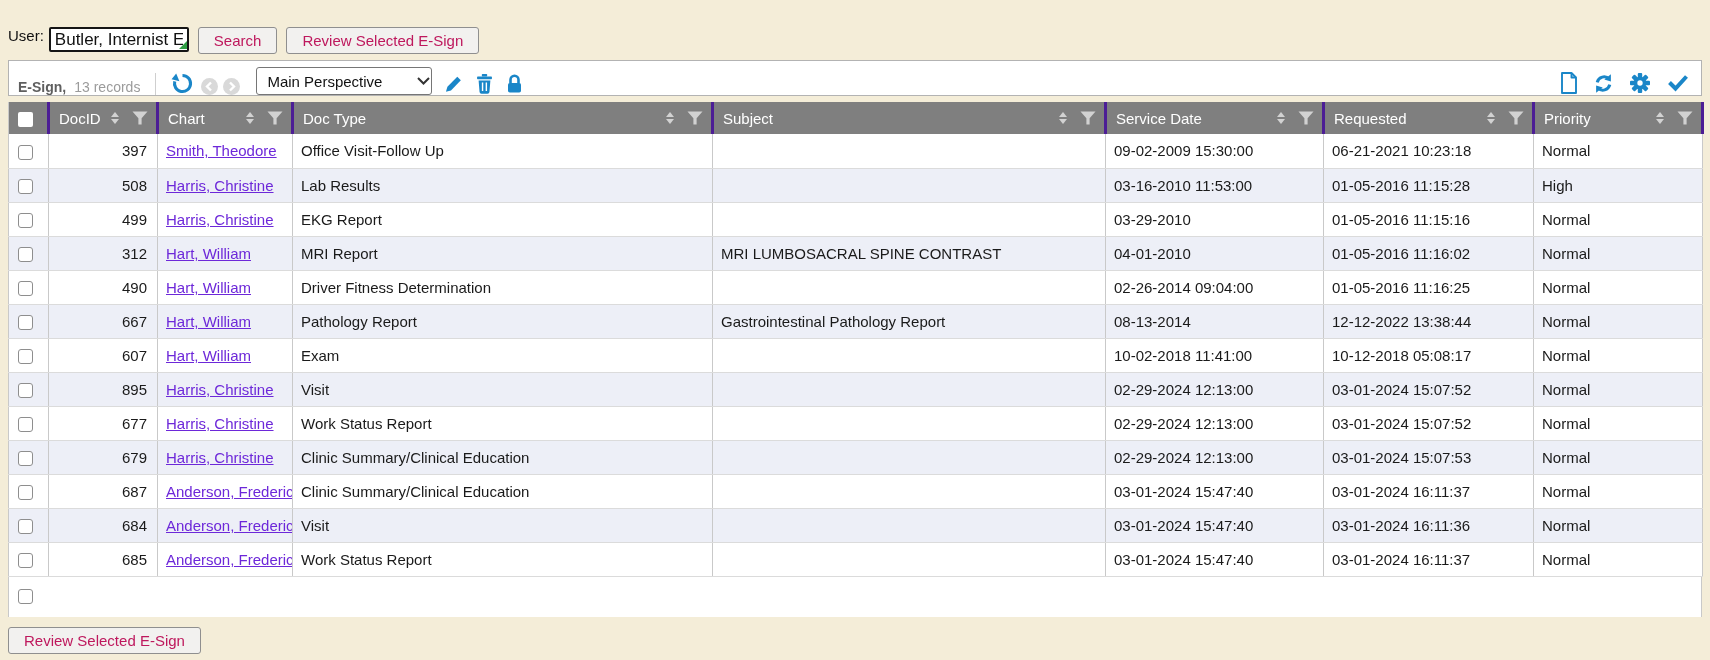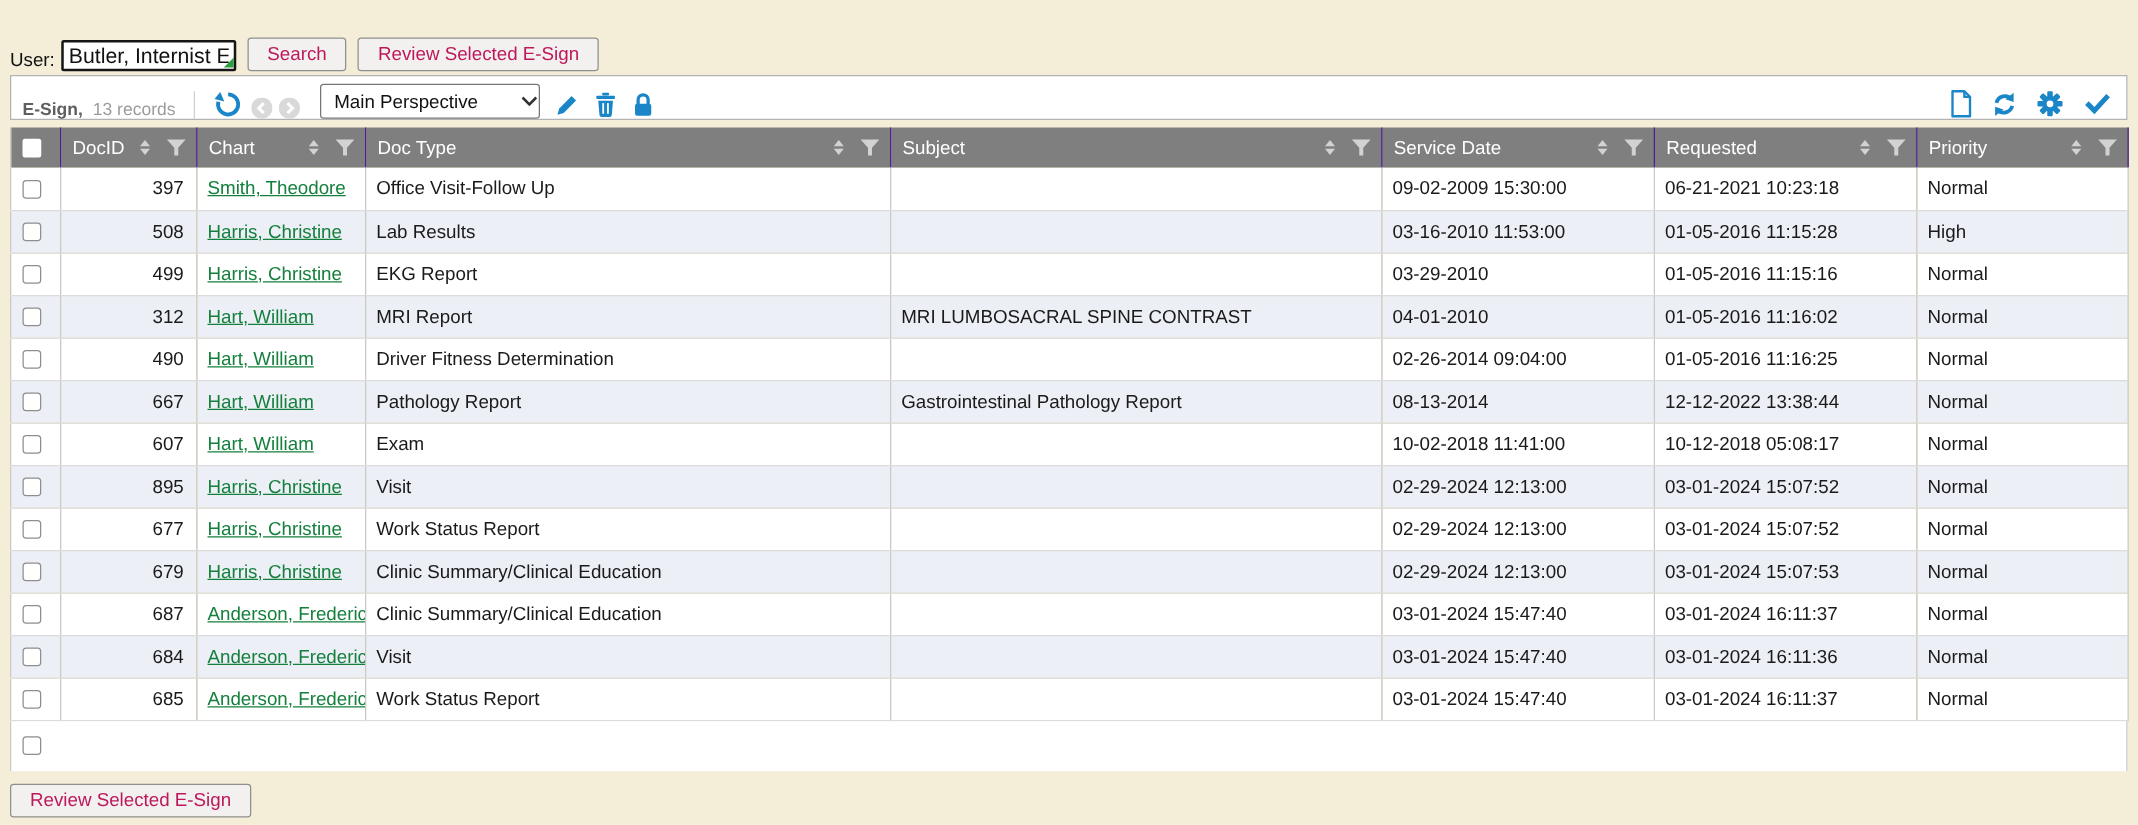--- a/index.html
+++ b/index.html
@@ -2,21 +2,21 @@
 <html><head>
 <meta charset="utf-8">
 <style>
   * { margin:0; padding:0; box-sizing:border-box; }
   html,body { background:#f4edd8; }
   .page {
     position:relative; width:1710px; height:660px; overflow:hidden;
     background:#f4edd8; font-family:"Liberation Sans", sans-serif; color:#111;
   }
   
-  .top-bar { position:absolute; left:8px; top:27px; height:30px; display:flex; align-items:flex-end; }
+  .top-bar { position:absolute; left:8px; top:27px; height:30px; display:flex; align-items:flex-start; }
   .user-label { font-size:15px; margin-right:5px; }
   .user-input-wrap { position:relative; display:inline-block; }
   .user-input {
     width:140px; height:25px; border:2px solid #151515; border-radius:2px;
     font-family:"Liberation Sans", sans-serif; font-size:17px; padding:0 4px; background:#fff; color:#111;
   }
   .resize-handle {
     position:absolute; right:2px; bottom:3px; width:0; height:0;
     border-left:8px solid transparent; border-bottom:8px solid #2e9e43;
   }
@@ -45,36 +45,36 @@
   .tb-edit-group { display:flex; align-items:center; gap:11px; margin-left:11px; }
   .tb-right { margin-left:auto; display:flex; align-items:center; gap:15px; margin-right:11px; }
   
   .table-wrap { position:absolute; left:8px; top:102px; width:1694px; }
   table.data-table {
     width:1694px; table-layout:fixed; border-collapse:collapse; font-size:15px;
     border-left:1px solid #c9c9c9;
   }
   .data-table th {
     background:#7f7f7f; color:#fff; font-weight:normal; height:32px;
-    text-align:left; padding:0 8px 0 9px; border-right:1px solid #4c1d95;
+    text-align:left; padding:0 8px 0 9px; border-right:3px solid #4c1d95;
   }
   .hwrap { display:flex; align-items:center; }
   .hlabel { flex:1; white-space:nowrap; overflow:hidden; }
   .sort-icon { display:inline-flex; flex-direction:column; align-items:center; margin-right:13px; cursor:pointer; }
   .tri-up { width:0; height:0; border-left:4.5px solid transparent; border-right:4.5px solid transparent; border-bottom:5px solid #d2d2d2; }
   .tri-down { width:0; height:0; border-left:4.5px solid transparent; border-right:4.5px solid transparent; border-top:5px solid #d2d2d2; margin-top:2px; }
   .funnel { cursor:pointer; flex:0 0 auto; }
   .data-table td {
     height:34px; padding:0 8px; border-right:1px solid #c9c9c9; border-bottom:1px solid #dbdbdb;
     color:#1a1a1a; background:#fff; white-space:nowrap; overflow:hidden;
   }
   tr.stripe td { background:#edeff7; }
   td.col-num { text-align:right; padding-right:10px; }
   td.col-cb, th.col-cb { padding-left:9px; }
-  a.chart-link { color:#15803d; text-decoration:underline; cursor:pointer; }
+  a.chart-link { color:#6d28d9; text-decoration:underline; cursor:pointer; }
   .cb {
     display:inline-block; width:15px; height:15px; border:1px solid #8e8e8e;
     border-radius:3px; background:#fff; vertical-align:middle; cursor:pointer;
   }
   .hdr-cb { display:inline-block; width:15px; height:15px; border-radius:2px; background:#fff; vertical-align:middle; cursor:pointer; }
   .empty-row {
     height:40px; background:#fff; border-left:1px solid #c9c9c9; border-right:1px solid #c9c9c9;
     display:flex; align-items:center; padding-left:9px;
   }
   .footer-btn { position:absolute; left:8px; top:627px; margin-left:0; }

